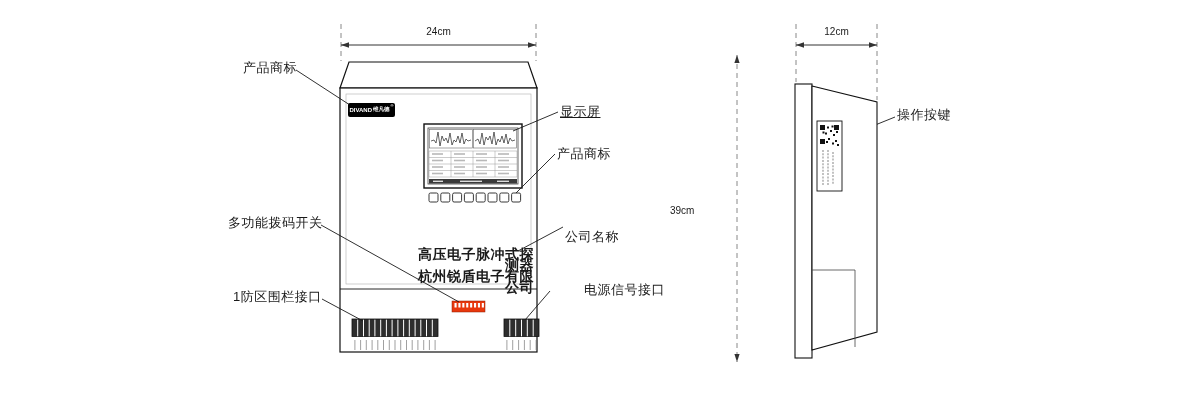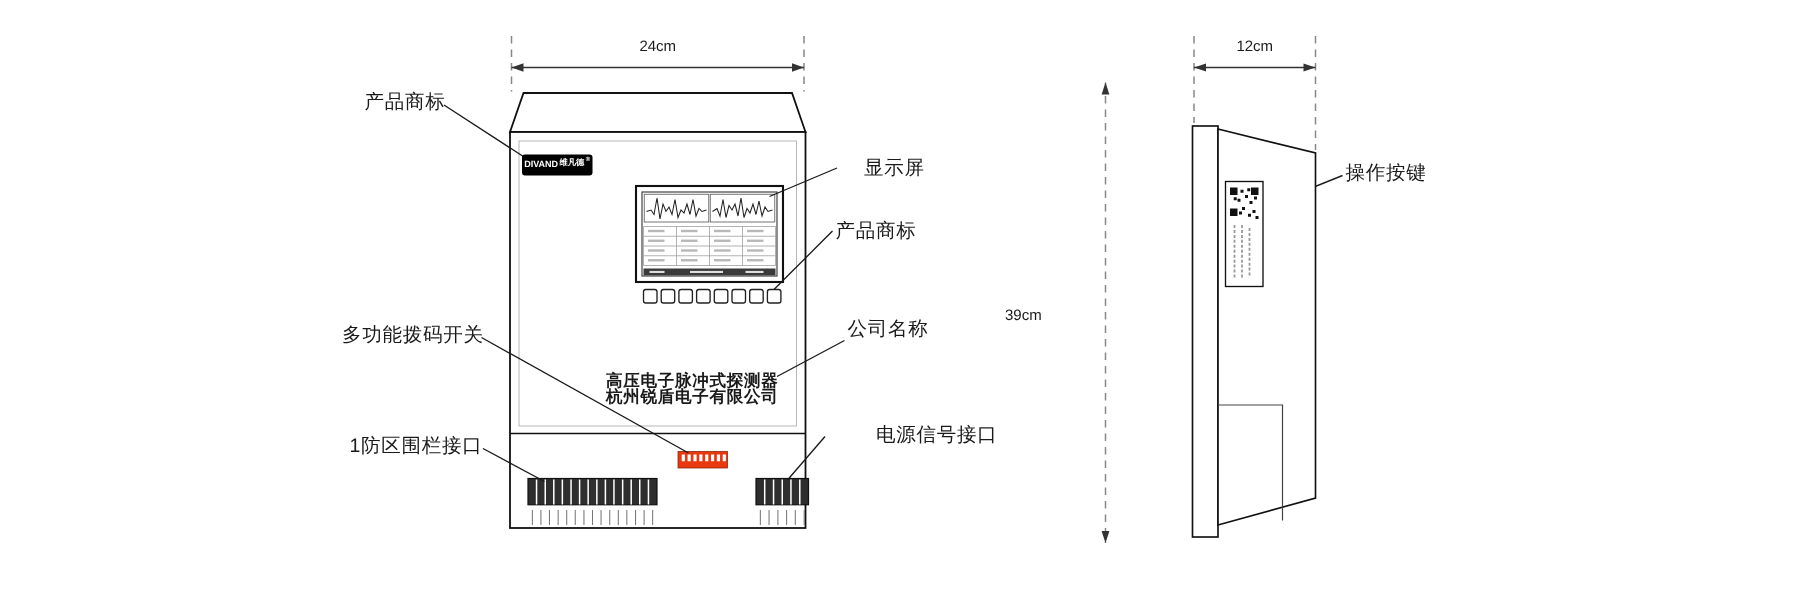--- a/index.html
+++ b/index.html
@@ -12,22 +12,22 @@
   .dim{position:absolute;font-size:10px;white-space:nowrap;}
   .dim.center{text-align:center;}
   .logo{
     position:absolute;left:348px;top:103px;width:47px;height:14px;background:#000;
     color:#fff;display:flex;align-items:center;justify-content:center;gap:1px;
     font-size:6px;font-weight:bold;border-radius:2px;line-height:1;
   }
   .logo .cn{font-size:5.5px;}
   .logo .reg{font-size:4px;align-self:flex-start;margin-top:1px;}
   .panel-text{
-    position:absolute;left:404px;top:249px;width:130px;text-align:left;
-    font-size:11px;font-weight:bold;line-height:11px;letter-spacing:0.5px;
+    position:absolute;left:404px;top:249px;width:130px;text-align:right;
+    font-size:14px;font-weight:bold;line-height:11px;letter-spacing:0.5px;
   }
 </style>
 </head>
 <body>
 
 <div class="canvas">
 
   <svg width="1201" height="408" viewBox="0 0 1201 408">
 
     <g>
@@ -219,24 +219,24 @@
         </g>
     </g>
 
   </svg>
 
   <div class="dim center" style="left:341px;top:26px;width:195px;">24cm</div>
   <div class="dim center" style="left:796px;top:26px;width:81px;">12cm</div>
   <div class="dim" style="left:670px;top:205px;">39cm</div>
 
   <div class="lbl" style="left:243px;top:59px;">产品商标</div>
-  <div class="lbl" style="left:576px;top:103px;">显示屏</div>
+  <div class="lbl" style="left:560px;top:103px;text-decoration:underline;">显示屏</div>
   <div class="lbl" style="left:557px;top:145px;">产品商标</div>
   <div class="lbl" style="left:228px;top:214px;text-align:right;">多功能拨码开关</div>
-  <div class="lbl" style="left:565px;top:210px;">公司名称</div>
+  <div class="lbl" style="left:565px;top:228px;">公司名称</div>
   <div class="lbl" style="left:233px;top:288px;">1防区围栏接口</div>
   <div class="lbl" style="left:584px;top:281px;">电源信号接口</div>
   <div class="lbl" style="left:897px;top:106px;">操作按键</div>
 
   <div class="logo">
     <span>DIVAND</span>
     <span class="cn">维凡德</span>
     <span class="reg">®</span>
   </div>
 

